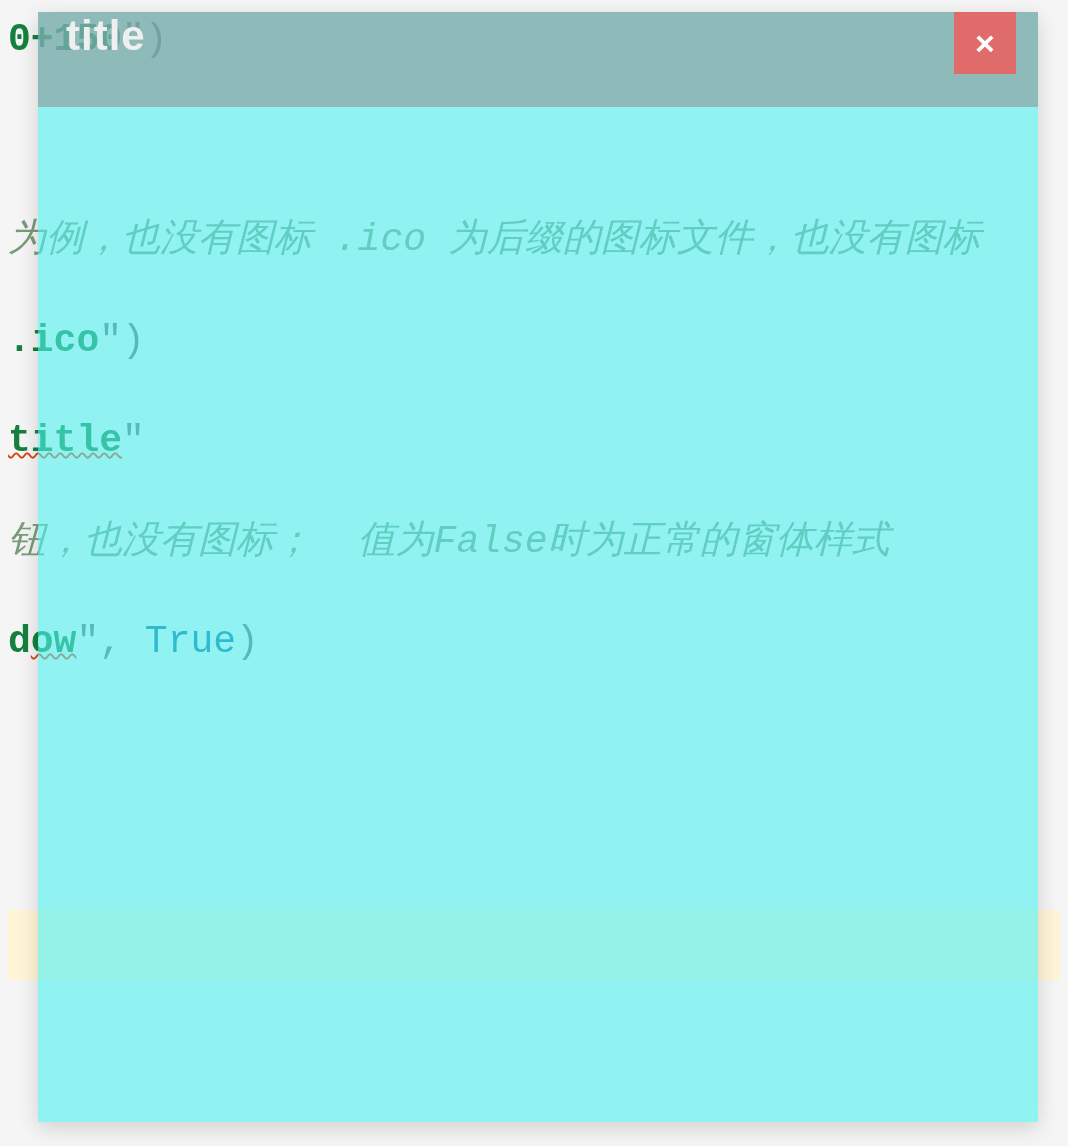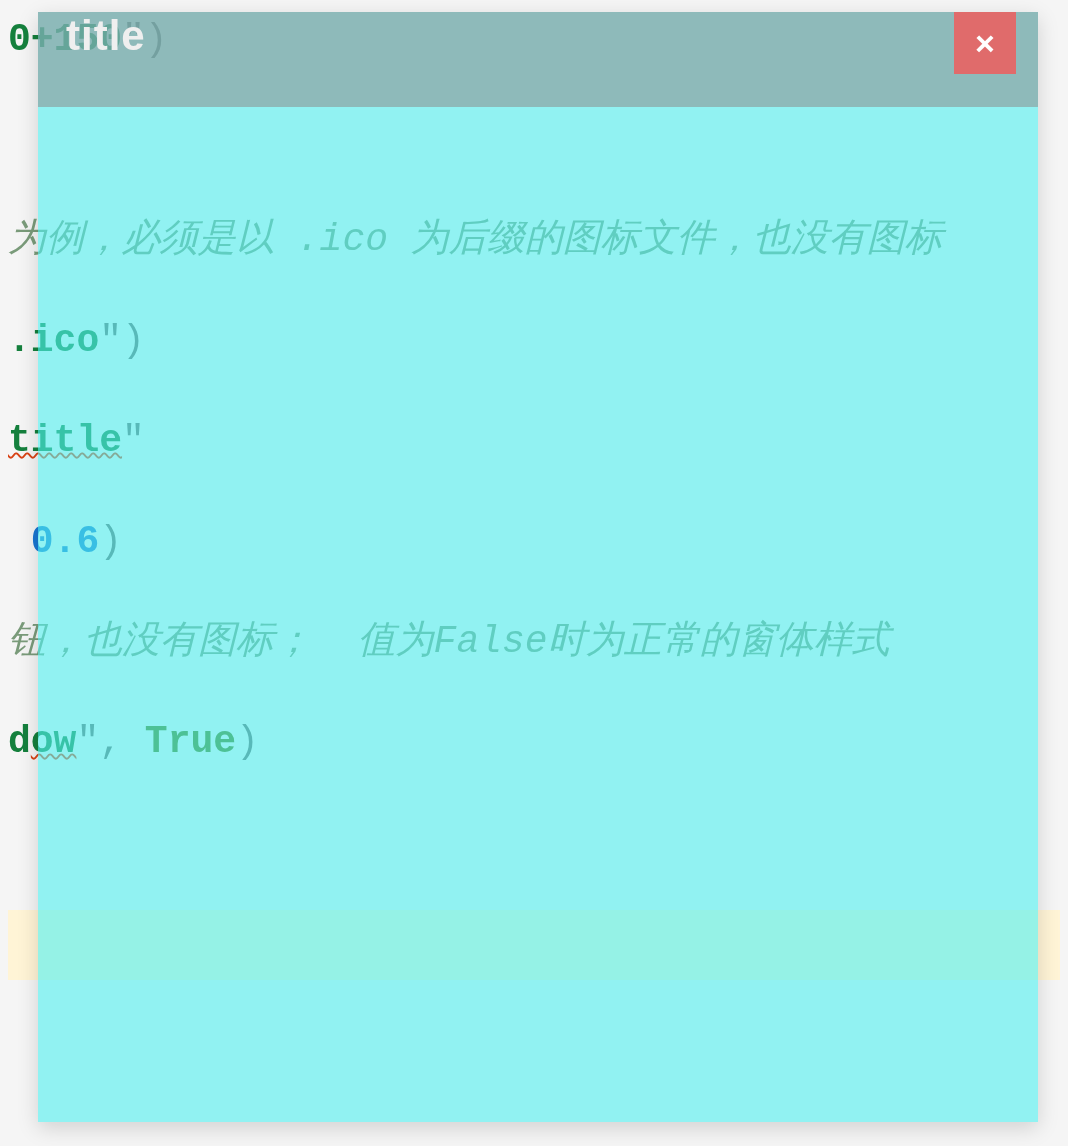--- a/index.html
+++ b/index.html
@@ -21,21 +21,21 @@
       font-size: 38px;
       line-height: 1.8;
       color: #666;
     }
     .code-line {
       white-space: pre;
       margin-bottom: 32px;
     }
     .str { color: #15803d; font-weight: 700; }
     .num { color: #1976d2; font-weight: 600; }
-    .kw  { color: #4d7c0f; font-weight: 700; }
+    .kw  { color: #0369a1; font-weight: 400; }
     .underline-wavy {
       text-decoration: underline wavy #d84315;
       text-decoration-thickness: 2px;
     }
     .comment { color: #7a9b7a; font-style: italic; }
     .highlight-band {
       position: absolute;
       left: 8px;
       right: 8px;
       top: 910px;
@@ -84,24 +84,23 @@
     .window-body { flex: 1; }
   </style>
 </head>
 <body>
 
 <div class="highlight-band"></div>
 
 <div class="code-bg">
   <div class="code-line"><span class="str">0+150</span><span>")</span></div>
   <div style="height:100px"></div>
-  <div class="code-line comment"><span>为例，必须是以 </span><span>.ico</span><span> 为后缀的图标文件，也没有图标</span></div>
+  <div class="code-line comment"><span>为例，也没有图标 </span><span>.ico</span><span> 为后缀的图标文件，也没有图标</span></div>
   <div class="code-line"><span class="str">.ico</span><span>")</span></div>
   <div class="code-line"><span class="str underline-wavy">title</span><span>"</span></div>
-  <div class="code-line"><span> </span><span class="num">0.6</span><span>)</span></div>
   <div class="code-line comment"><span>钮，也没有图标；  值为False时为正常的窗体样式</span></div>
   <div class="code-line"><span class="str">d</span><span class="str underline-wavy">ow</span><span>", </span><span class="kw">True</span><span>)</span></div>
 </div>
 
 <div class="window-overlay">
   <div class="titlebar">
     <span class="window-title">title</span>
     <button class="close-btn">
       <span>×</span>
     </button>

